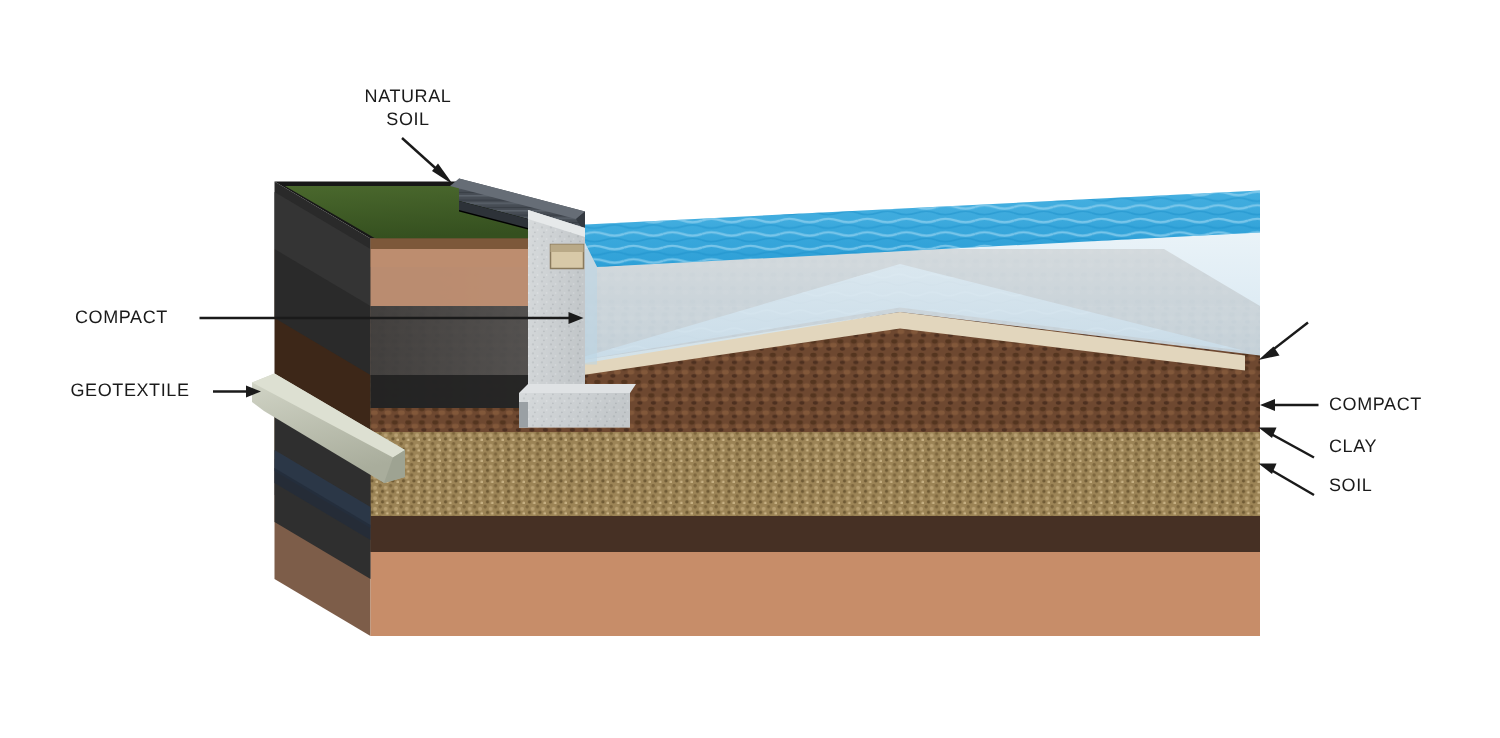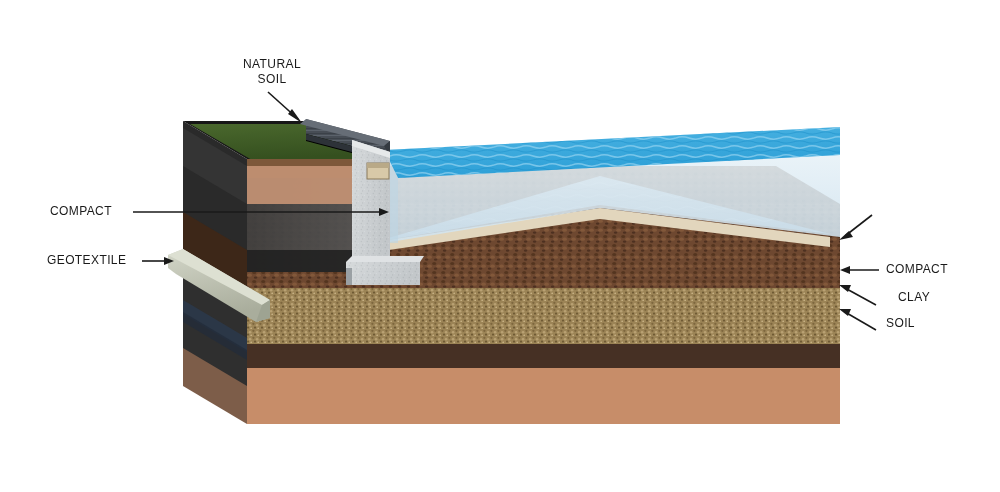--- a/index.html
+++ b/index.html
@@ -224,17 +224,17 @@
 
   <div class="lbl" style="left:50px;top:204px;">COMPACT</div>
 
   <div class="lbl" style="left:47px;top:253px;text-align:right;">GEOTEXTILE</div>
 
   <div class="lbl ctr" style="left:866px;top:208px;width:118px;">
   </div>
 
   <div class="lbl rgt" style="left:886px;top:262px;">COMPACT</div>
 
-  <div class="lbl rgt" style="left:886px;top:290px;margin-left:12px;">CLAY</div>
+  <div class="lbl rgt" style="left:886px;top:290px;">CLAY</div>
 
   <div class="lbl rgt" style="left:886px;top:316px;">SOIL</div>
 
 </div>
 
 </body></html>

